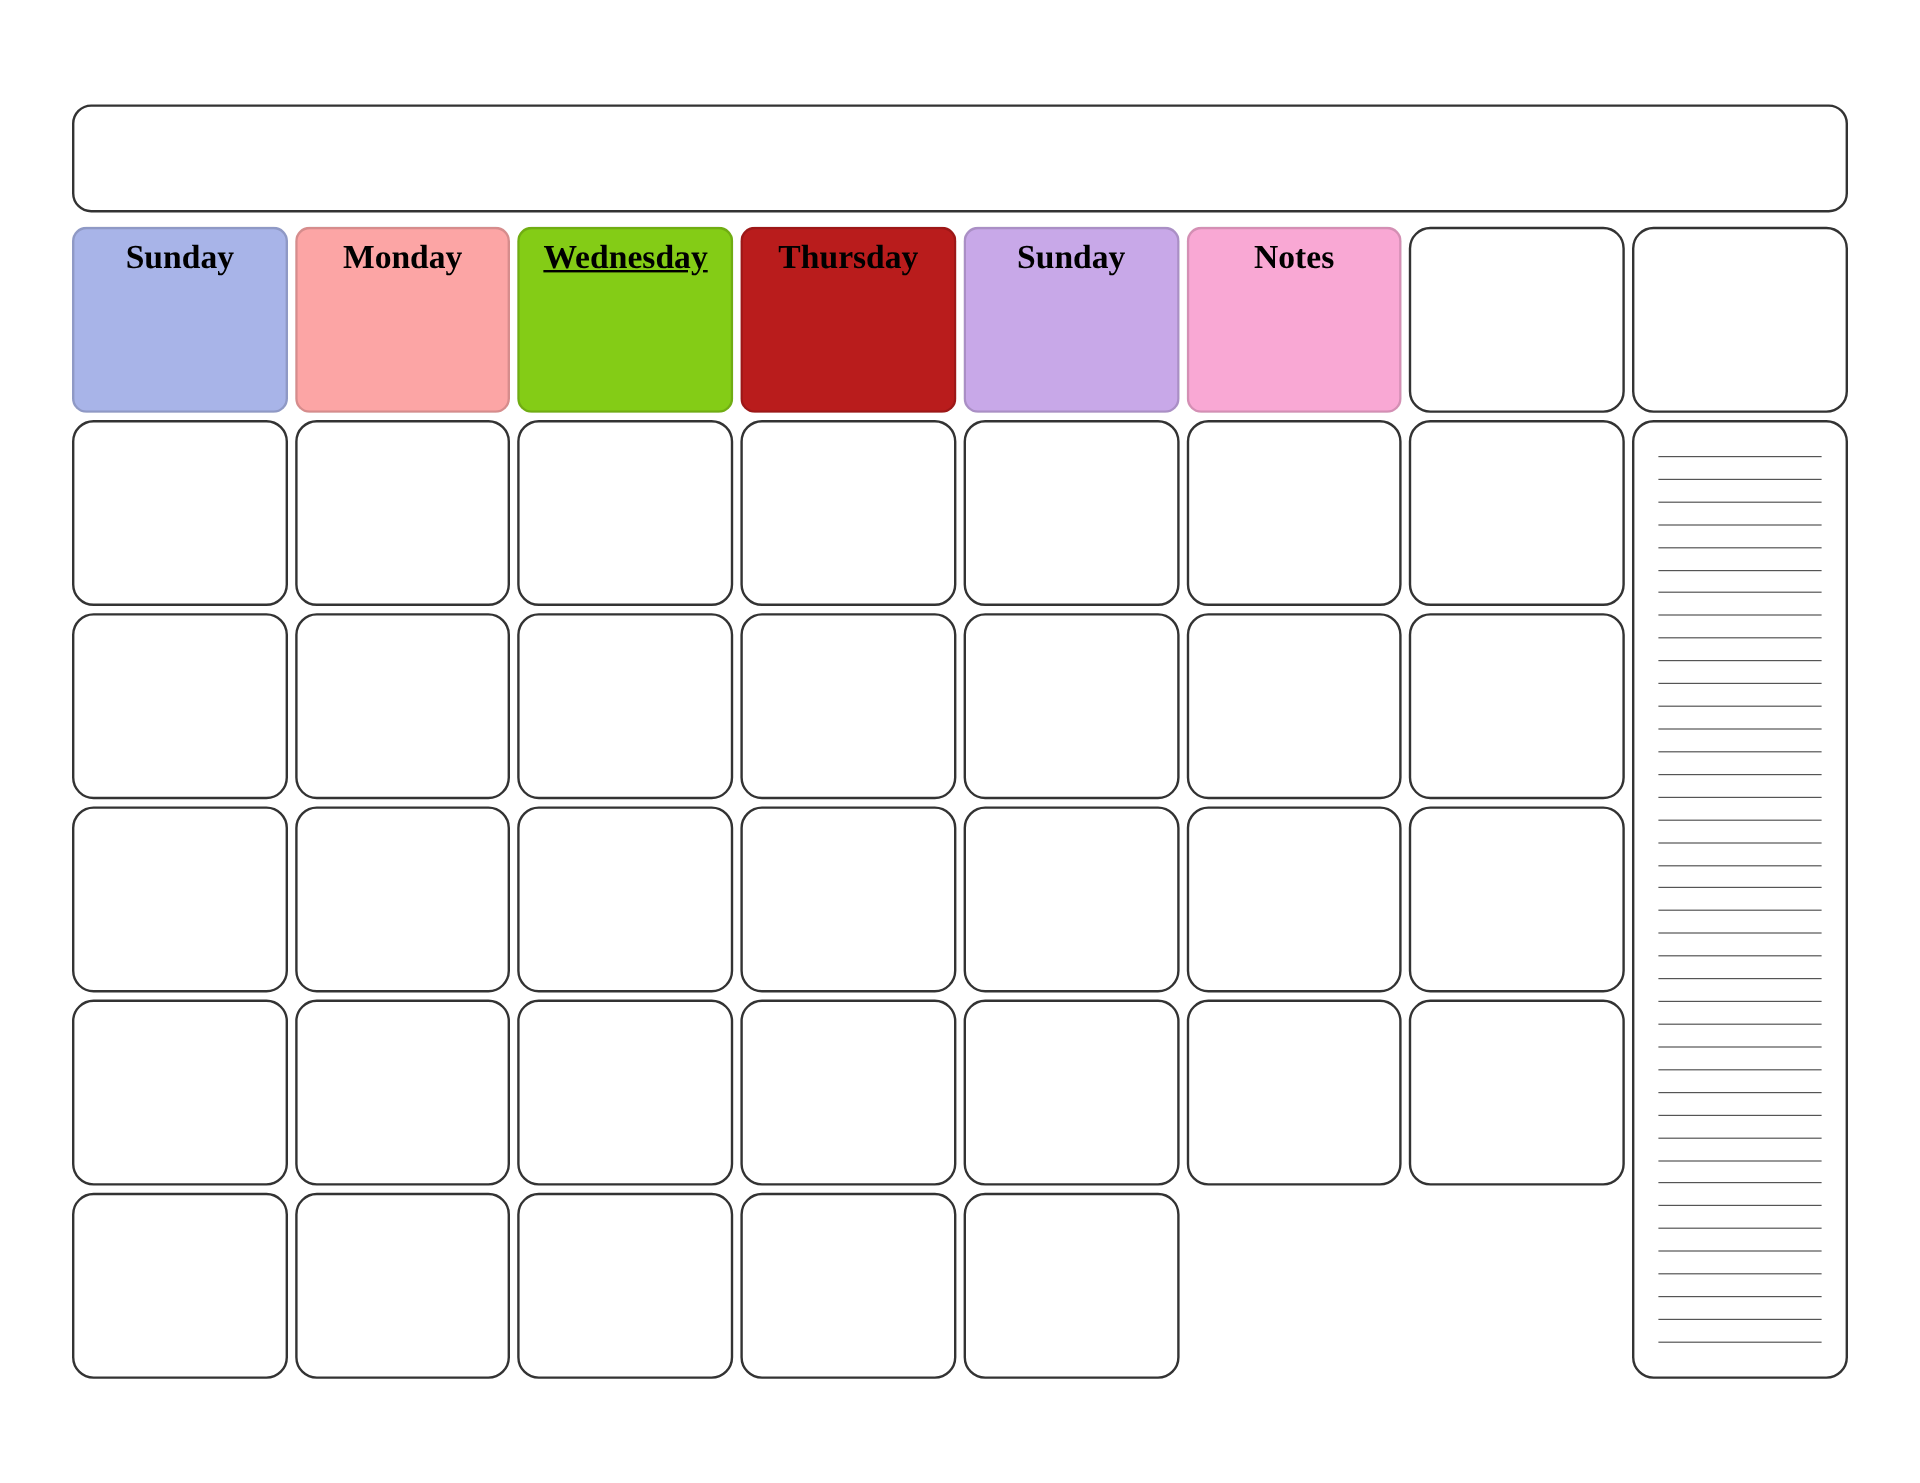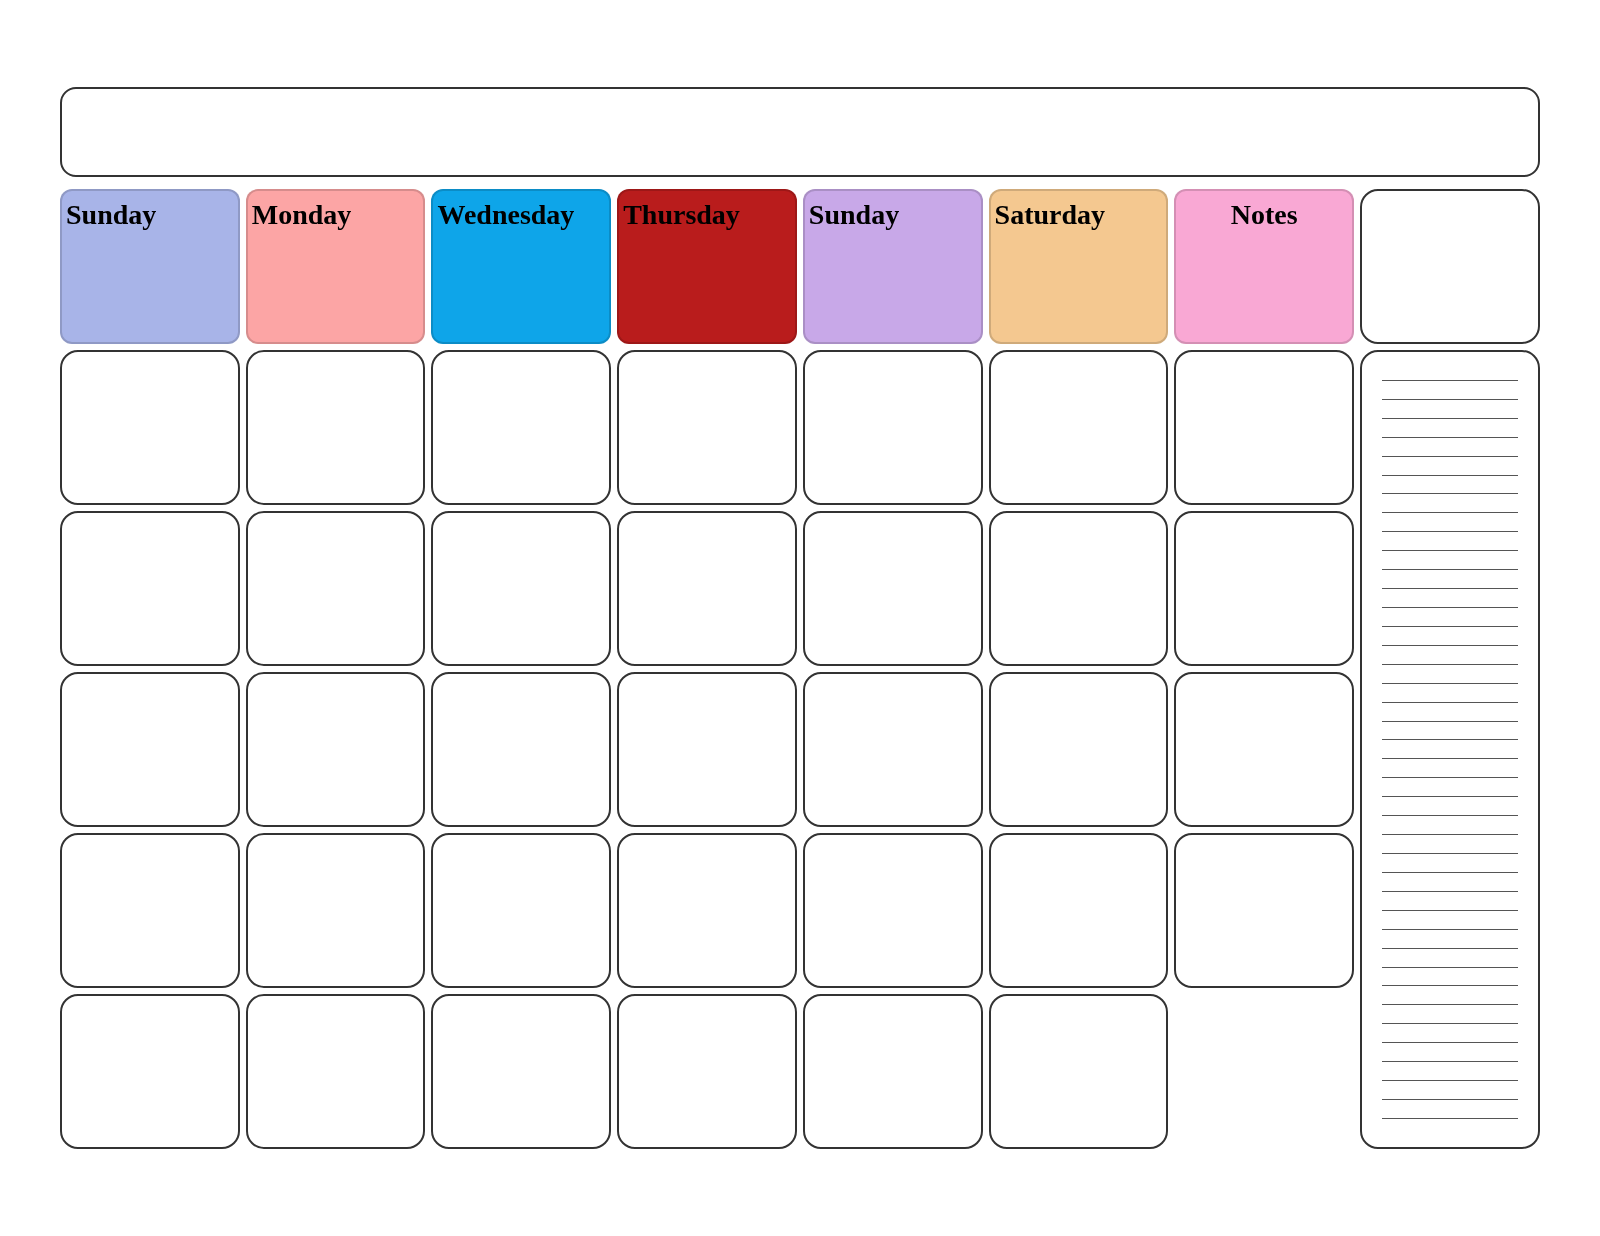--- a/index.html
+++ b/index.html
@@ -34,20 +34,21 @@
 
     .calendar-grid {
       display: grid;
       grid-template-columns: repeat(7, 1fr) 180px;
       gap: 6px;
     }
 
     .day-header {
       border-radius: 12px;
       padding: 8px 4px;
+      text-align: center;
       font-size: 28px;
       font-weight: bold;
       border: 2px solid rgba(0,0,0,0.15);
       font-family: 'Comic Sans MS', 'Chalkboard SE', cursive;
     }
 
     .day-cell {
       border: 2px solid #333;
       border-radius: 18px;
       background: #fff;
@@ -85,41 +86,40 @@
       background: #fff;
       padding: 10px 12px;
       display: flex;
       flex-direction: column;
       justify-content: space-evenly;
     }
 
     .header-sunday    { background-color: #a8b4e8; }
     .header-monday    { background-color: #fca5a5; }
     .header-tuesday   { background-color: #a8e0a8; }
-    .header-wednesday { background-color: #0ea5e9; }
+    .header-wednesday { background-color: #84cc16; text-decoration: underline; }
     .header-thursday  { background-color: #b91c1c; }
     .header-friday    { background-color: #c8a8e8; }
     .header-saturday  { background-color: #f4c890; }
     .header-notes     { background-color: #f9a8d4; }
   </style>
 </head>
 <body>
 
 <div class="calendar-wrapper">
 
   <div class="title-bar"></div>
 
   <div class="calendar-grid">
 
     <div class="day-header header-sunday">Sunday</div>
     <div class="day-header header-monday">Monday</div>
     <div class="day-header header-wednesday">Wednesday</div>
     <div class="day-header header-thursday">Thursday</div>
     <div class="day-header header-friday">Sunday</div>
-    <div class="day-header header-saturday">Saturday</div>
     <div class="notes-header header-notes">Notes</div>
 
     <div class="day-cell"></div>
     <div class="day-cell"></div>
     <div class="day-cell"></div>
     <div class="day-cell"></div>
     <div class="day-cell"></div>
     <div class="day-cell"></div>
     <div class="day-cell"></div>
 

